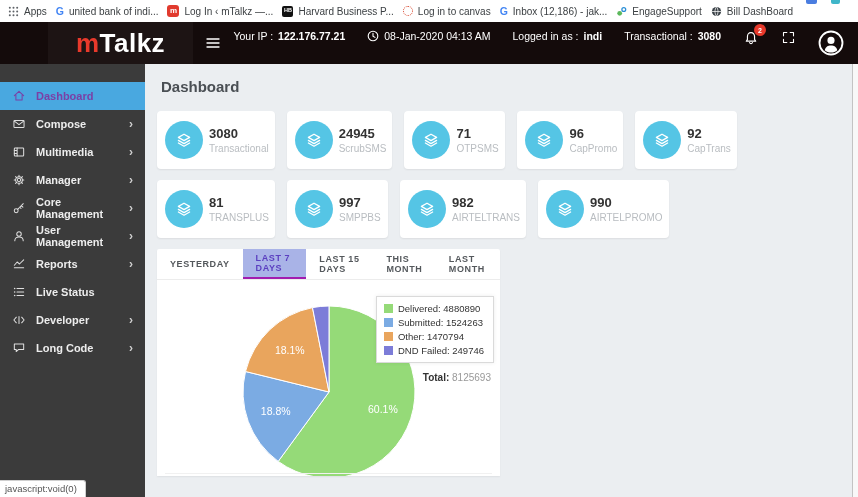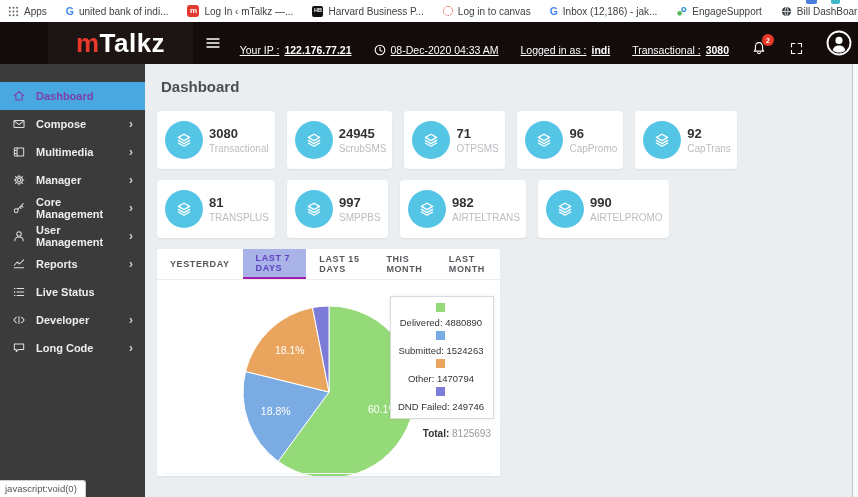--- a/index.html
+++ b/index.html
@@ -2,43 +2,43 @@
 <html><head>
 <meta charset="utf-8">
 <style>
   * { margin:0; padding:0; box-sizing:border-box; }
   html,body { width:858px; height:497px; overflow:hidden; background:#ebeef1;
     font-family:"Liberation Sans", sans-serif; }
   .screen { position:relative; width:858px; height:497px; overflow:hidden; }
 
   
   .bm-bar { height:22px; background:#ffffff; display:flex; align-items:center;
-    padding:0 8px; gap:19px; font-size:10px; color:#3c4043; white-space:nowrap; overflow:hidden; }
+    padding:0 8px; gap:9px; font-size:10px; color:#3c4043; white-space:nowrap; overflow:hidden; }
   .bm-item { display:flex; align-items:center; gap:5px; cursor:pointer; }
   .bm-label { color:#3c4043; }
   .fav { display:inline-flex; align-items:center; justify-content:center; flex:0 0 auto; }
   .fav-g { color:#4285F4; font-weight:700; font-size:10.5px; }
   .fav-m { width:12px; height:12px; background:#e13a2e; color:#fff; border-radius:3px;
     font-size:8px; font-weight:700; line-height:1; }
   .fav-hb { width:11px; height:11px; background:#111; color:#fff; border-radius:2px;
     font-size:5.5px; font-weight:700; line-height:1; }
   .fav-canvas { width:10px; height:10px; border:1.5px dotted #d64027; border-radius:50%; }
   .edge-ic { position:absolute; top:0; height:4px; border-radius:0 0 2px 2px; }
   .edge-ic.b1 { left:806px; width:11px; background:#4a7de0; }
   .edge-ic.b2 { left:831px; width:9px; background:#3fb6c9; }
 
   
   .app-header { height:42px; background:#140b0b; display:flex; align-items:center; color:#fff; }
   .logo-block { width:145px; height:42px; background:#1d1414; display:flex; align-items:center;
     justify-content:center; flex:0 0 auto;margin-left:48px; }
   .logo { font-size:26px; font-weight:800; letter-spacing:.5px; color:#fff; line-height:1; }
   .logo .m { color:#e8392b; }
   .hamburger { margin-left:12px; cursor:pointer; display:flex; }
-  .hd-right { margin-left:auto; display:flex; align-items:flex-end; gap:22px; padding-right:6px;
-    font-size:10.5px; white-space:nowrap;text-decoration:underline; }
+  .hd-right { margin-left:auto; display:flex; align-items:flex-start; gap:22px; padding-right:14px;
+    font-size:10.5px; white-space:nowrap; }
   .hd-seg { display:flex; align-items:center; gap:5px; }
   .hd-seg b { font-weight:700; }
   .hd-btn { position:relative; cursor:pointer; display:flex; align-items:center; }
   .badge { position:absolute; top:-6px; right:-7px; background:#e8392b; color:#fff;
     width:12px; height:12px; border-radius:50%; font-size:7px; font-weight:700;
     display:flex; align-items:center; justify-content:center; }
 
   
   .layout { display:flex; height:433px; }
 
@@ -72,21 +72,21 @@
   .tabs { display:flex; border-bottom:1px solid #ececec; }
   .tab { height:30px; display:flex; align-items:center; padding:0 13px; font-size:9px;
     font-weight:700; letter-spacing:.6px; color:#54585c; cursor:pointer; }
   .tab.active { background:#a9b3e7; color:#5b3fc0; border-bottom:2px solid #a21caf; }
   .chart-area { position:relative; width:343px; height:196px; }
   .chart-overlay { position:absolute; top:16px; right:6px; display:flex; flex-direction:column;
     align-items:flex-end; gap:9px; }
   .legend-box { background:#fff; border:1px solid #dadada; box-shadow:0 0 4px rgba(0,0,0,.08);
     padding:6px 9px 6px 7px; display:flex; flex-direction:column; gap:3px; }
   .legend-row { display:flex; align-items:center; gap:5px; font-size:9.5px; color:#333;
-    white-space:nowrap;flex-direction:column; }
+    white-space:nowrap; }
   .swatch { width:9px; height:9px; flex:0 0 auto; }
   .total-line { font-size:10px; color:#999; padding-right:3px; }
   .total-line b { color:#333; font-weight:700; }
   .panel-divider { position:absolute; left:8px; right:8px; bottom:2px; border-top:1px solid #f1f1f1; }
 
   
   .scroll-gutter { position:absolute; top:64px; right:0; bottom:0; width:6px; background:#f8f8f8;
     border-left:1px solid #c3c3c3; }
 
   
@@ -176,21 +176,21 @@
         <span>Your IP :</span>
           <b>122.176.77.21</b>
       </span>
       <span class="hd-seg">
         <span style="display:flex">
           <svg class="ic" width="12" height="12" viewBox="0 0 14 14" style="color:#fff">
             <circle cx="7" cy="7" r="5.6"></circle>
               <path d="M7 4 V7.3 L9.3 8.6"></path>
           </svg>
         </span>
-        <span>08-Dec-2020 04:33 AM</span>
+        <span>08-Jan-2020 04:13 AM</span>
       </span>
       <span class="hd-seg">
         <span>Logged in as :</span>
           <b>indi</b>
       </span>
       <span class="hd-seg">
         <span>Transactional :</span>
           <b>3080</b>
       </span>
       <span class="hd-btn">

